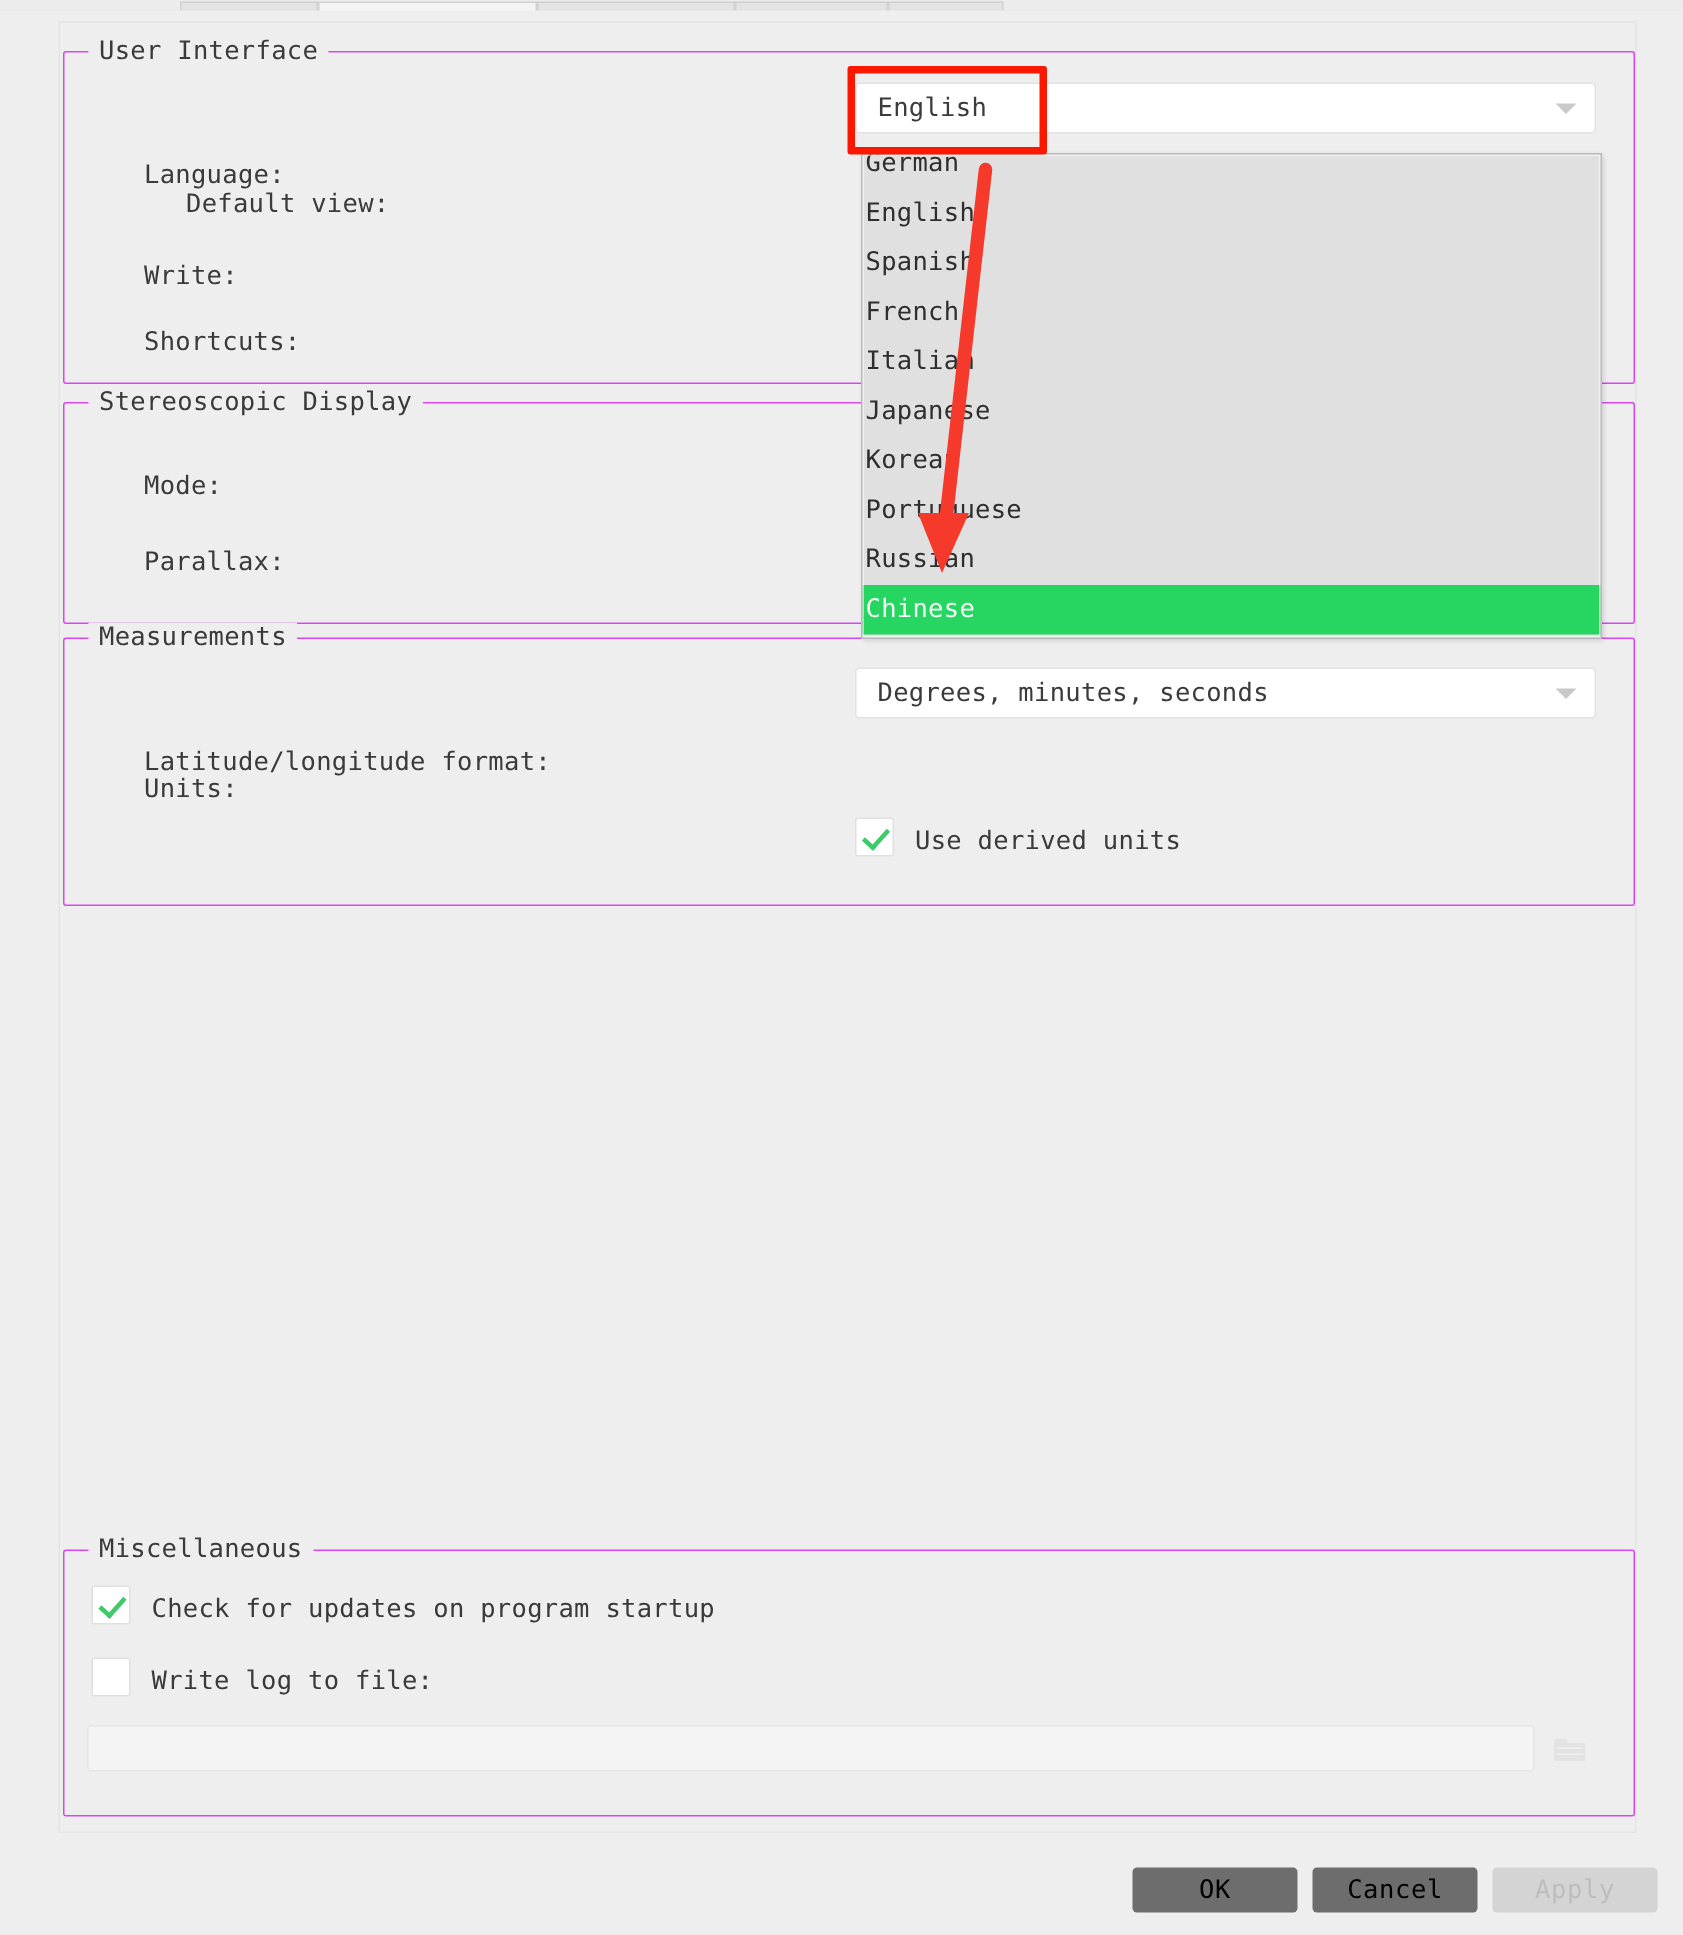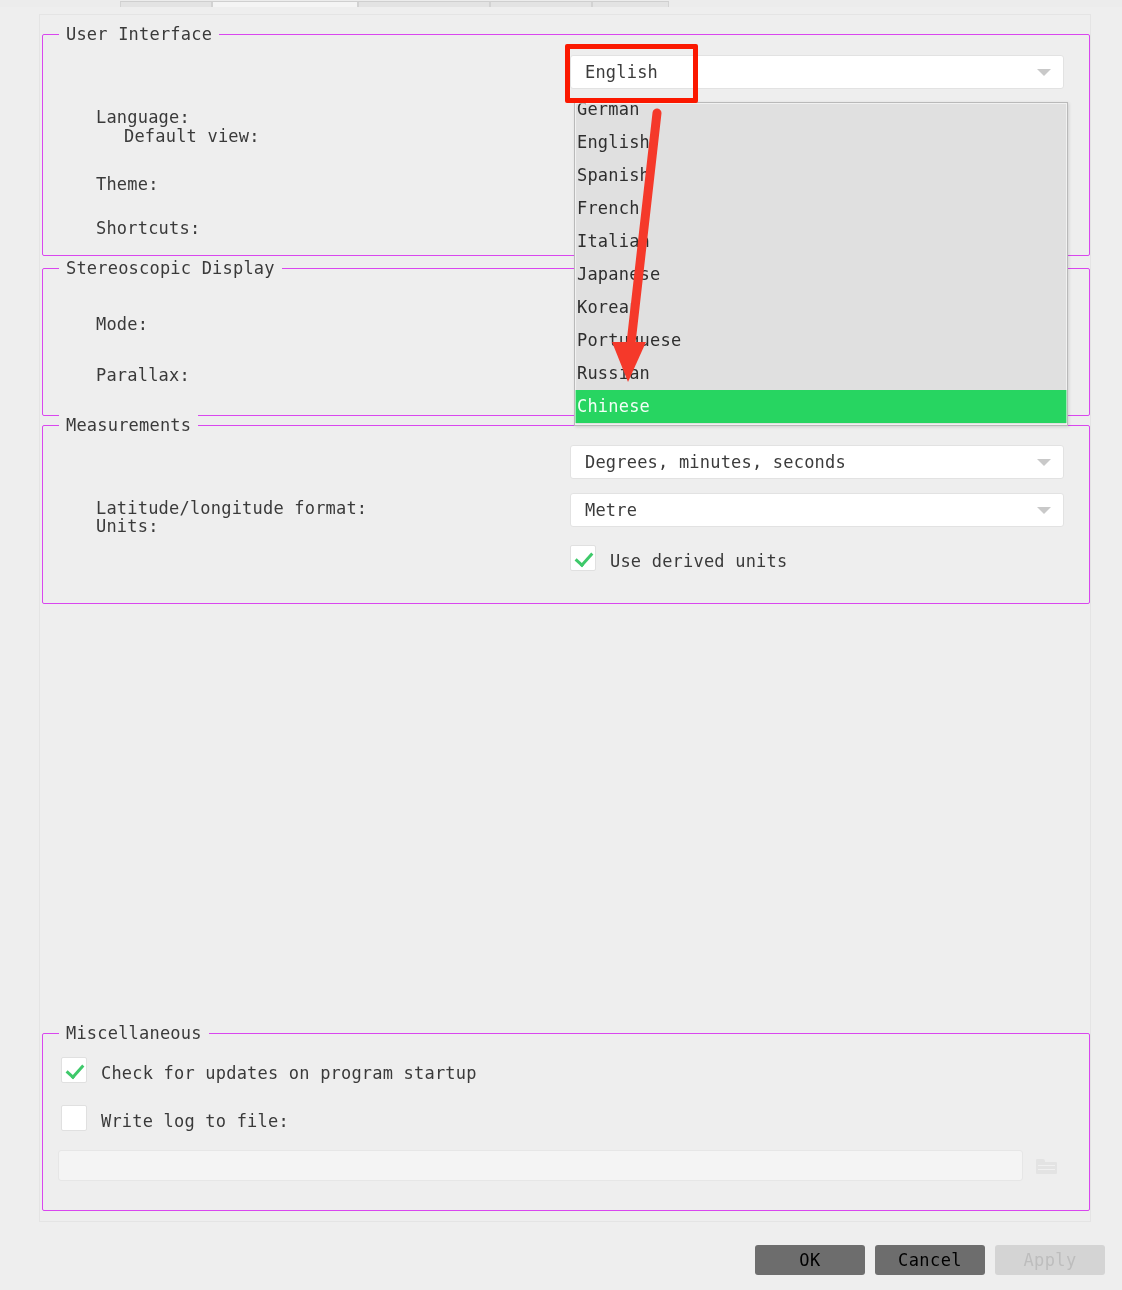--- a/index.html
+++ b/index.html
@@ -283,21 +283,21 @@
 
 <div class="dialog">
 
   <div class="page-panel">
 
     <div class="groupbox" style="left:2px; top:19px; width:1048px; height:222px;">
       <div class="gb-title">User Interface</div>
     </div>
     <div class="row-label" style="left:56px; top:64px;margin-top:28px;">Language:</div>
     <div class="row-label" style="left:56px; top:111px;margin-left:28px;">Default view:</div>
-    <div class="row-label" style="left:56px; top:159px;">Theme:</div>
+    <div class="row-label" style="left:56px; top:159px;">Write:</div>
     <div class="row-label" style="left:56px; top:203px;">Shortcuts:</div>
 
     <div class="groupbox" style="left:2px; top:253px; width:1048px; height:148px;">
       <div class="gb-title">Stereoscopic Display</div>
     </div>
     <div class="row-label" style="left:56px; top:299px;">Mode:</div>
     <div class="row-label" style="left:56px; top:350px;">Parallax:</div>
 
     <div class="groupbox" style="left:2px; top:410px; width:1048px; height:179px;">
       <div class="gb-title">Measurements</div>
@@ -328,24 +328,20 @@
     <div class="dd-item" style="top:254px;">Russian</div>
     <div class="dd-item highlight" style="top:287px;">Chinese</div>
     <div class="dd-inner-frame"></div>
   </div>
 
   <div class="combo" style="left:570px; top:438px; width:494px;">
     <span class="combo-text">Degrees, minutes, seconds</span>
     <span class="combo-arrow"></span>
   </div>
 
-  <div class="combo" style="left:570px; top:486px; width:494px;">
-    <span class="combo-text">Metre</span>
-    <span class="combo-arrow"></span>
-  </div>
 
   <div class="cbox-row" style="left:570px; top:538px;">
     <span class="cbox checked"></span>
     <span class="cbox-label">Use derived units</span>
   </div>
 
   <div class="cbox-row" style="left:61px; top:1050px;">
     <span class="cbox checked"></span>
     <span class="cbox-label">Check for updates on program startup</span>
   </div>

